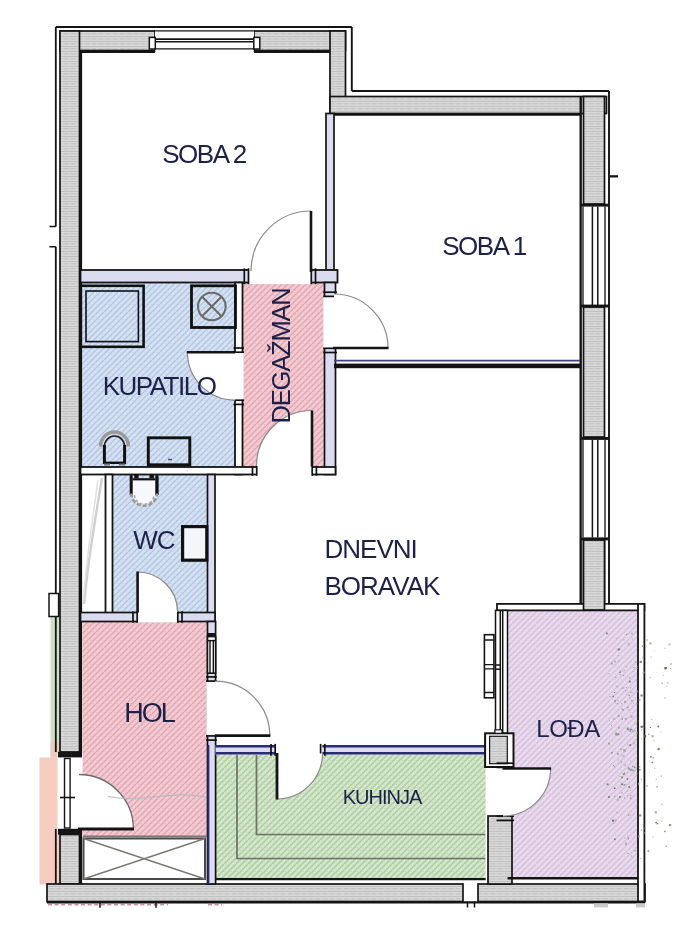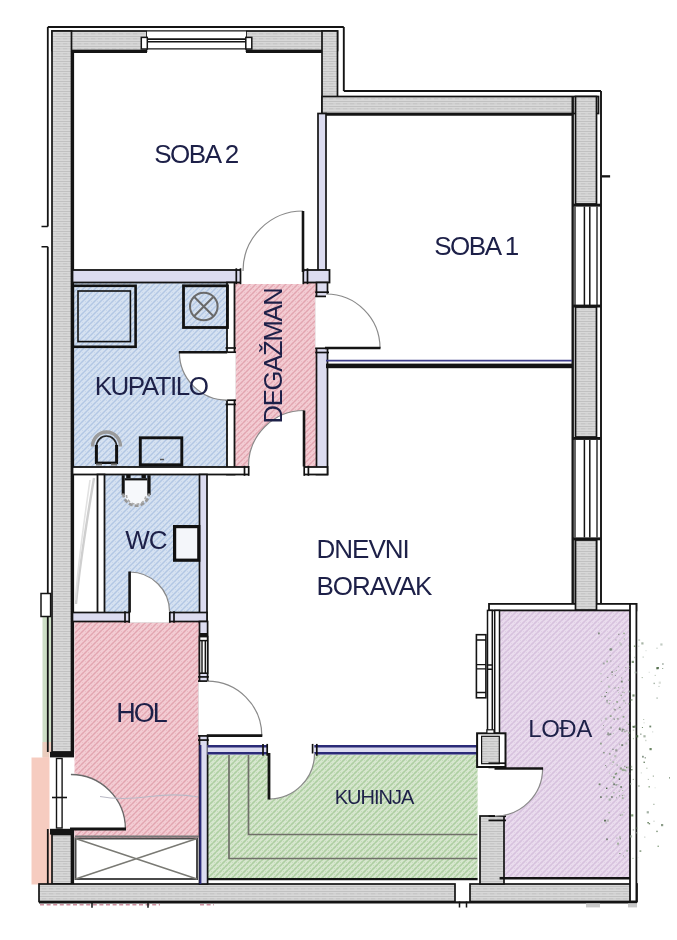--- a/index.html
+++ b/index.html
@@ -1,16 +1,16 @@
 <!DOCTYPE html>
 <html><head>
 <meta charset="utf-8">
 <style>
   html,body{margin:0;padding:0;background:#fff;}
-  #plan{width:549px;height:940px;position:relative;font-family:"Liberation Sans",sans-serif;}
+  #plan{width:549px;height:940px;position:relative;font-family:"Liberation Sans",sans-serif;padding-left:8px;}
   svg{display:block;}
 </style>
 </head>
 <body>
 <div id="plan">
 <svg width="677" height="940" viewBox="0 0 677 940">
 <defs>
   <pattern id="wg" width="7" height="5" patternUnits="userSpaceOnUse">
     <rect width="7" height="5" fill="#d8d8d8"></rect>
     <rect y="1" width="7" height="1" fill="#c1c1c1"></rect>

